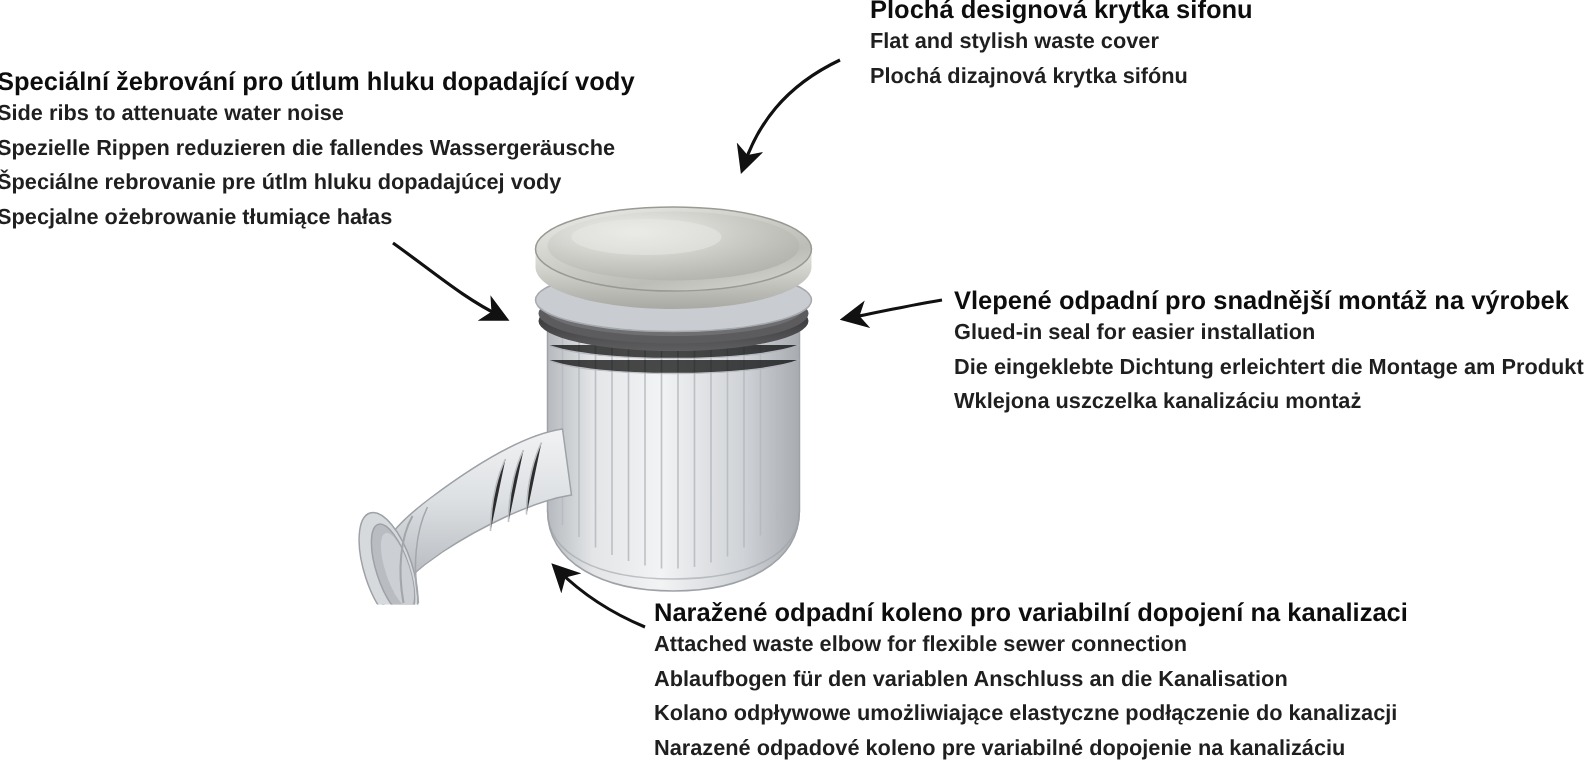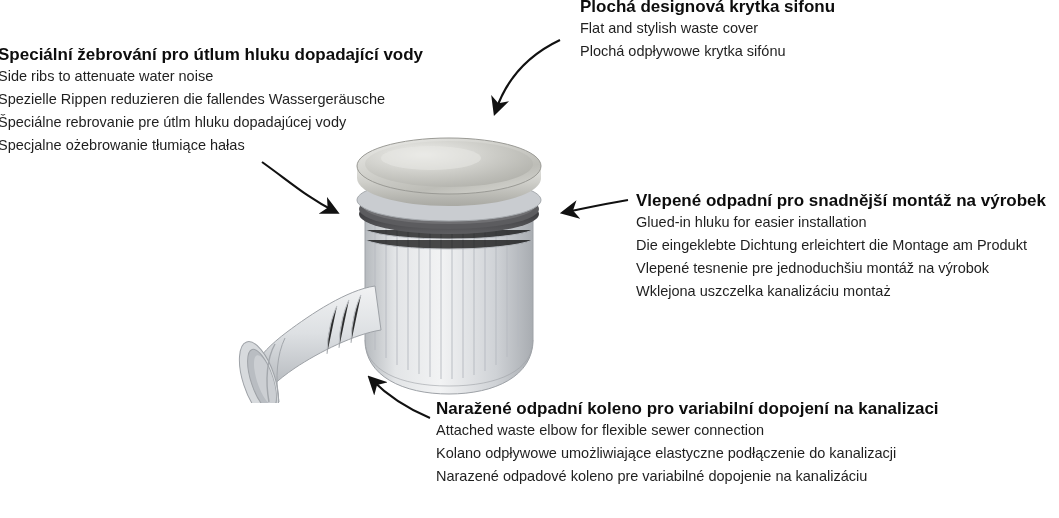--- a/index.html
+++ b/index.html
@@ -27,21 +27,21 @@
   }
   .callout .title {
     font-size: 17px;
     font-weight: bold;
     color: #0d0d0d;
     line-height: 1.25;
     white-space: nowrap;
   }
   .callout .line {
     font-size: 14.5px;
-    font-weight: normal;
+    font-weight: bold;
     color: #1f1f1f;
     line-height: 1.58;
     white-space: nowrap;
   }
 
   
   #callout-ribs   { left: -2px;  top: 44px;  }
   #callout-cover  { left: 580px; top: -4px;  }
   #callout-seal   { left: 636px; top: 190px; }
   #callout-elbow  { left: 436px; top: 398px; }
@@ -183,31 +183,31 @@
     <div class="title">Speciální žebrování pro útlum hluku dopadající vody</div>
     <div class="line">Side ribs to attenuate water noise</div>
     <div class="line">Spezielle Rippen reduzieren die fallendes Wassergeräusche</div>
     <div class="line">Špeciálne rebrovanie pre útlm hluku dopadajúcej vody</div>
     <div class="line">Specjalne ożebrowanie tłumiące hałas</div>
   </div>
 
   <div class="callout" id="callout-cover">
     <div class="title">Plochá designová krytka sifonu</div>
     <div class="line">Flat and stylish waste cover</div>
-    <div class="line">Plochá odpływowe krytka sifónu</div>
+    <div class="line">Plochá dizajnová krytka sifónu</div>
   </div>
 
   <div class="callout" id="callout-seal">
     <div class="title">Vlepené odpadní pro snadnější montáž na výrobek</div>
-    <div class="line">Glued-in hluku for easier installation</div>
+    <div class="line">Glued-in seal for easier installation</div>
     <div class="line">Die eingeklebte Dichtung erleichtert die Montage am Produkt</div>
-    <div class="line">Vlepené tesnenie pre jednoduchšiu montáž na výrobok</div>
     <div class="line">Wklejona uszczelka kanalizáciu montaż</div>
   </div>
 
   <div class="callout" id="callout-elbow">
     <div class="title">Naražené odpadní koleno pro variabilní dopojení na kanalizaci</div>
     <div class="line">Attached waste elbow for flexible sewer connection</div>
+    <div class="line">Ablaufbogen für den variablen Anschluss an die Kanalisation</div>
     <div class="line">Kolano odpływowe umożliwiające elastyczne podłączenie do kanalizacji</div>
     <div class="line">Narazené odpadové koleno pre variabilné dopojenie na kanalizáciu</div>
   </div>
 
 </div>
 
 </body></html>

